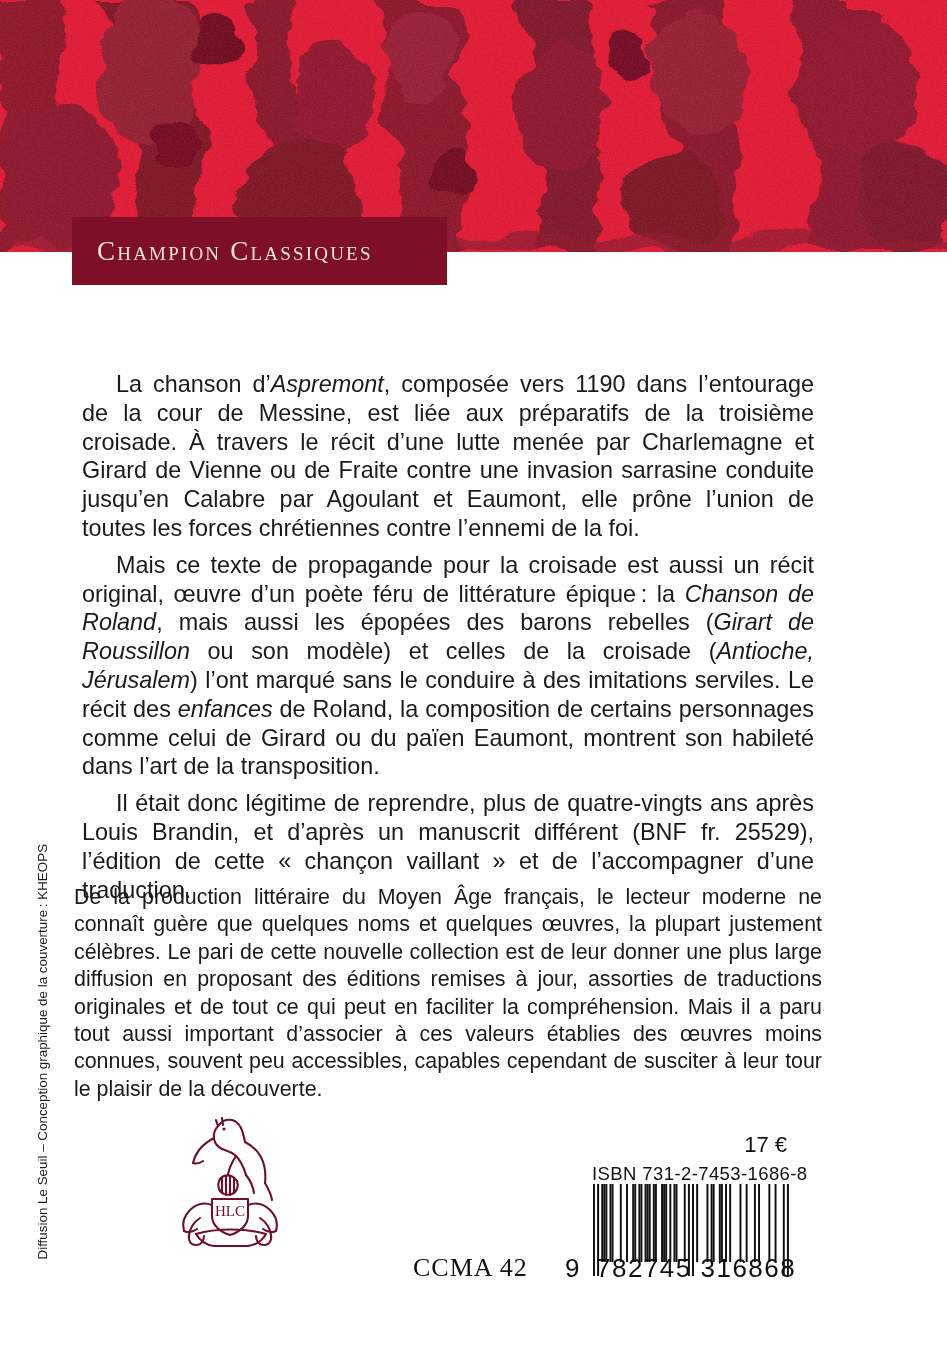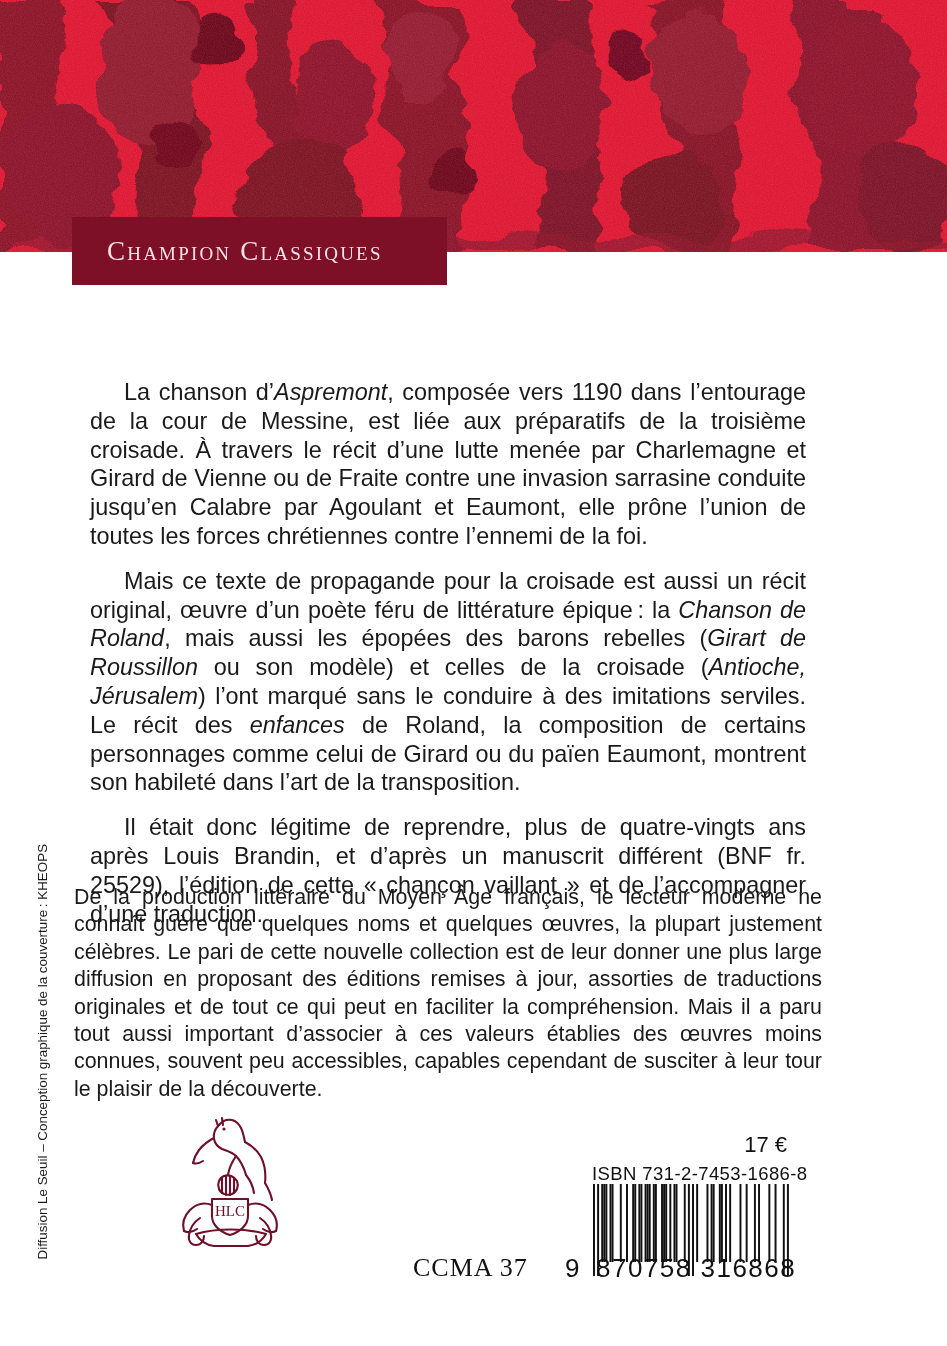--- a/index.html
+++ b/index.html
@@ -39,37 +39,37 @@
     height: 68px;
     background: #7d0f26;
     display: flex;
     align-items: center;
   }
   #banner-label {
     color: #f3e3e6;
     font-family: "Liberation Serif", serif;
     font-size: 27px;
     letter-spacing: 2.2px;
-    padding-left: 35px;
+    padding-left: 25px;
     font-variant: small-caps;
     white-space: nowrap;
   }
 
   
   #blurb {
     position: absolute;
     left: 74px;
     top: 362px;
     width: 748px;
     color: #1a1a1a;
     font-size: 23.4px;
     line-height: 28.8px;
     text-align: justify;
   }
-  #blurb p { margin: 16px; text-indent: 34px; }
+  #blurb p { margin: 8px; text-indent: 34px; }
   #blurb em { font-style: italic; }
 
   
   #collection {
     position: absolute;
     left: 74px;
     top: 884px;
     width: 748px;
     color: #1a1a1a;
     font-size: 21.4px;
@@ -259,21 +259,21 @@
         <path d="M28,106 C22,110 18,116 17,123 C16,129 19,133 24,133 C29,133 32,129 32,124"></path>
         <path d="M88,106 C94,110 98,116 99,123 C100,129 97,133 92,133 C87,133 84,129 84,124"></path>
 
         <path d="M24,122 C44,116 74,116 94,122 C90,129 84,133 76,134 L42,134 C34,133 28,129 24,122 Z"></path>
       </g>
       <text x="58" y="104" text-anchor="middle" font-family="'Liberation Serif', serif" font-size="15" fill="#6e1029">HLC</text>
     </svg>
   </div>
 
 
-  <div id="series-code">CCMA 37</div>
+  <div id="series-code">CCMA 42</div>
 
   <div id="price">17 €</div>
 
   <div id="isbn-text">ISBN  731-2-7453-1686-8</div>
 
   <div id="barcode-bars">
       <svg width="196" height="92" viewBox="0 0 196 92">
         <rect x="0.00" y="0" width="1.96" height="92" fill="#111111"></rect>
         <rect x="4.13" y="0" width="1.96" height="92" fill="#111111"></rect>
         <rect x="8.25" y="0" width="1.96" height="78" fill="#111111"></rect>
@@ -313,15 +313,15 @@
         <rect x="152.67" y="0" width="1.96" height="78" fill="#111111"></rect>
         <rect x="160.93" y="0" width="1.96" height="78" fill="#111111"></rect>
         <rect x="165.05" y="0" width="1.96" height="78" fill="#111111"></rect>
         <rect x="175.37" y="0" width="1.96" height="78" fill="#111111"></rect>
         <rect x="181.56" y="0" width="1.96" height="78" fill="#111111"></rect>
         <rect x="189.81" y="0" width="1.96" height="92" fill="#111111"></rect>
         <rect x="193.94" y="0" width="1.96" height="92" fill="#111111"></rect>
       </svg>
     </div>
   <div id="barcode-lead">9</div>
-  <div id="barcode-digits">870758 316868</div>
+  <div id="barcode-digits">782745 316868</div>
 
 </div>
 
 </body></html>

